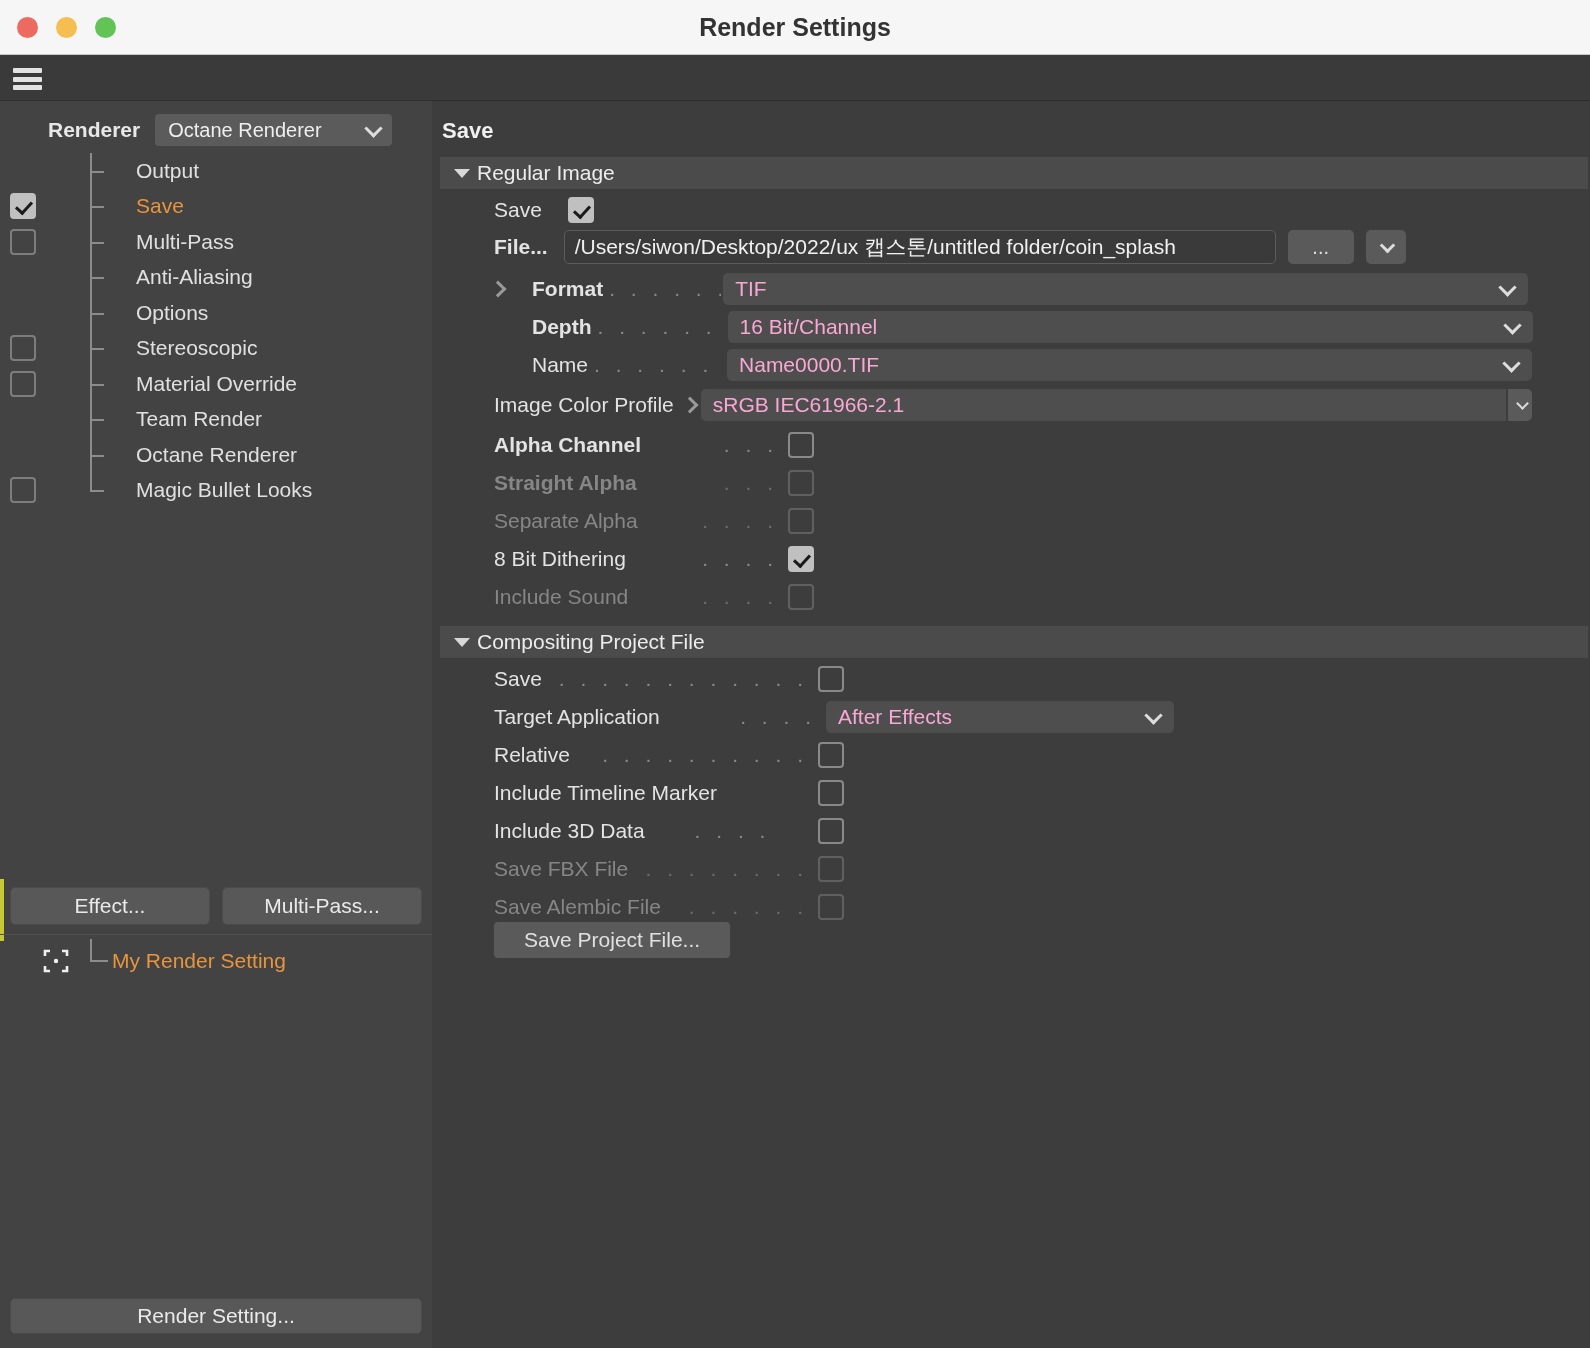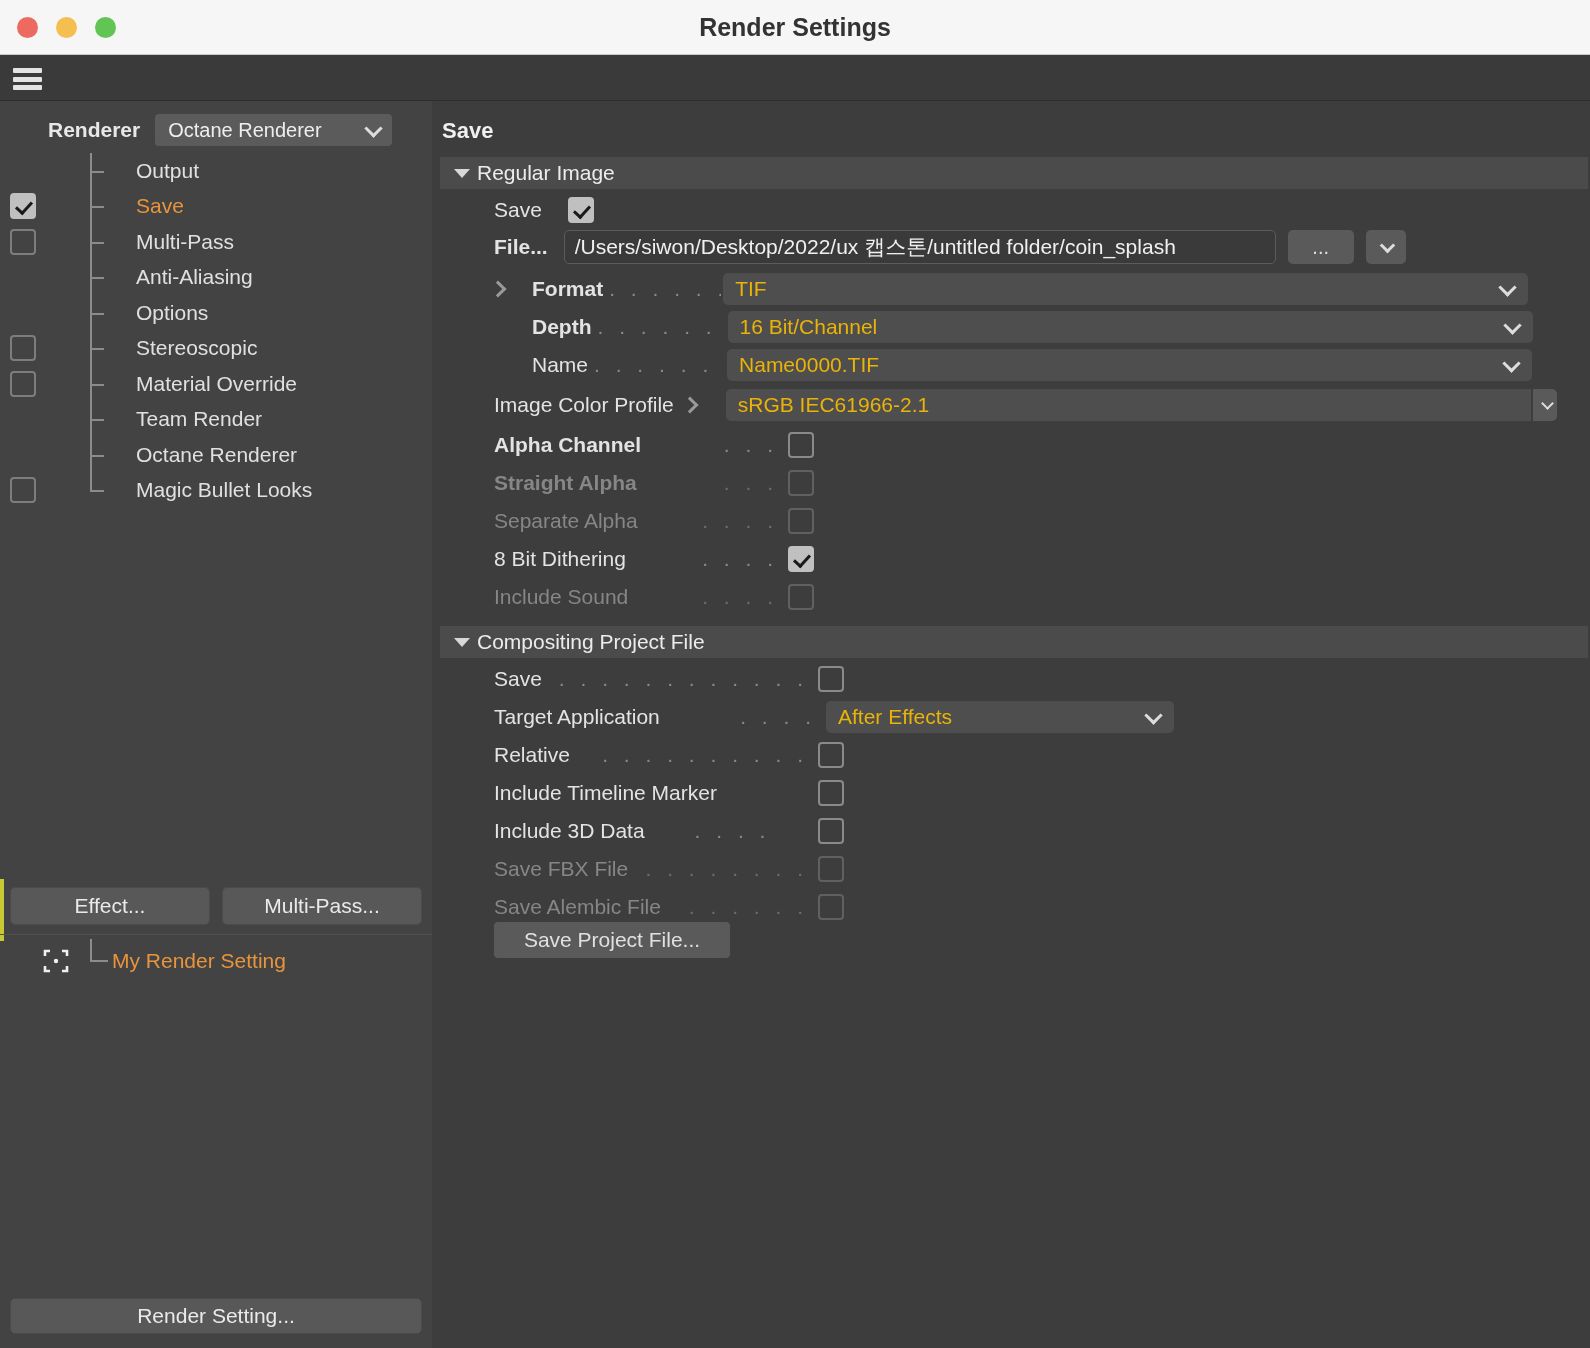--- a/index.html
+++ b/index.html
@@ -291,21 +291,21 @@
   .field {
     background: #4e4e4e;
     border-radius: 5px;
     height: 32px;
     display: flex; align-items: center;
     position: relative;
     cursor: pointer;
   }
   .field .fval {
     margin-left: 12px;
-    font-size: 21px; color: #eab308;
+    font-size: 21px; color: #f9a8d4;
     white-space: nowrap; overflow: hidden;
   }
   .field .chev {
     border-width: 3px;
   }
 
   .textfield {
     background: #3a3a3a;
     border: 1px solid #5c5c5c;
     border-radius: 5px;
@@ -528,21 +528,21 @@
     <span class="dots" style="width:131px">. . . . . . . . . .</span>
     <span class="field" style="width:805px; margin-left:2px">
       <span class="fval">Name0000.TIF</span>
       <span class="chev" style="right:14px"></span>
     </span>
   </div>
 
   <div class="row" style="top:287px; left:62px; width:1090px">
     <span class="lbl">Image Color Profile</span>
     <span class="expand-arrow" style="position:relative; left:0; top:0; margin-left:10px; transform:rotate(45deg)"></span>
-    <span class="field" style="width:805px; margin-left:30px; border-radius:5px 0 0 5px">
+    <span class="field" style="width:805px; margin-left:5px; border-radius:5px 0 0 5px">
       <span class="fval">sRGB IEC61966-2.1</span>
     </span>
     <span class="field" style="width:24px; border-radius:0 5px 5px 0; margin-left:2px; background:#5a5a5a">
       <span class="chev" style="right:5px; width:9px; height:9px; margin-top:-6px; border-width:2.5px"></span>
     </span>
   </div>
 
   <div id="ri-checks">
       <div class="row" style="top: 327px; left: 62px; width: 320px;">
         <span class="lbl b">Alpha Channel</span>

